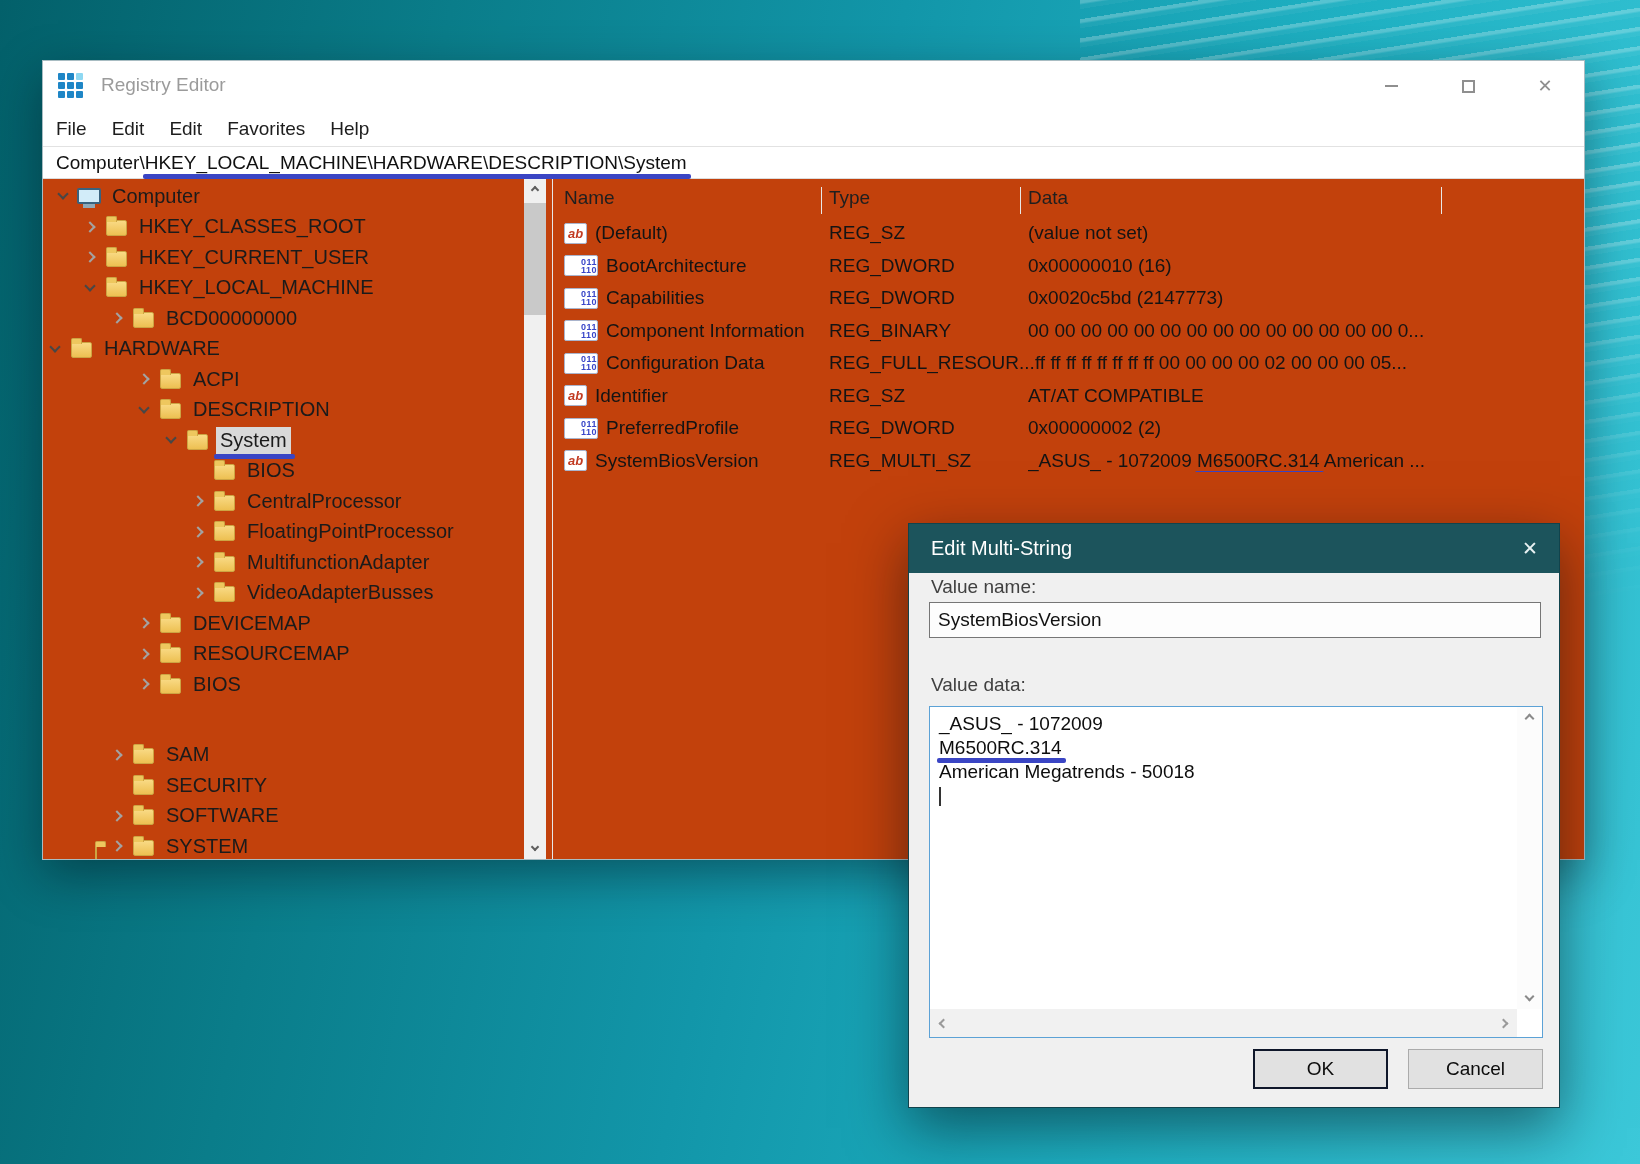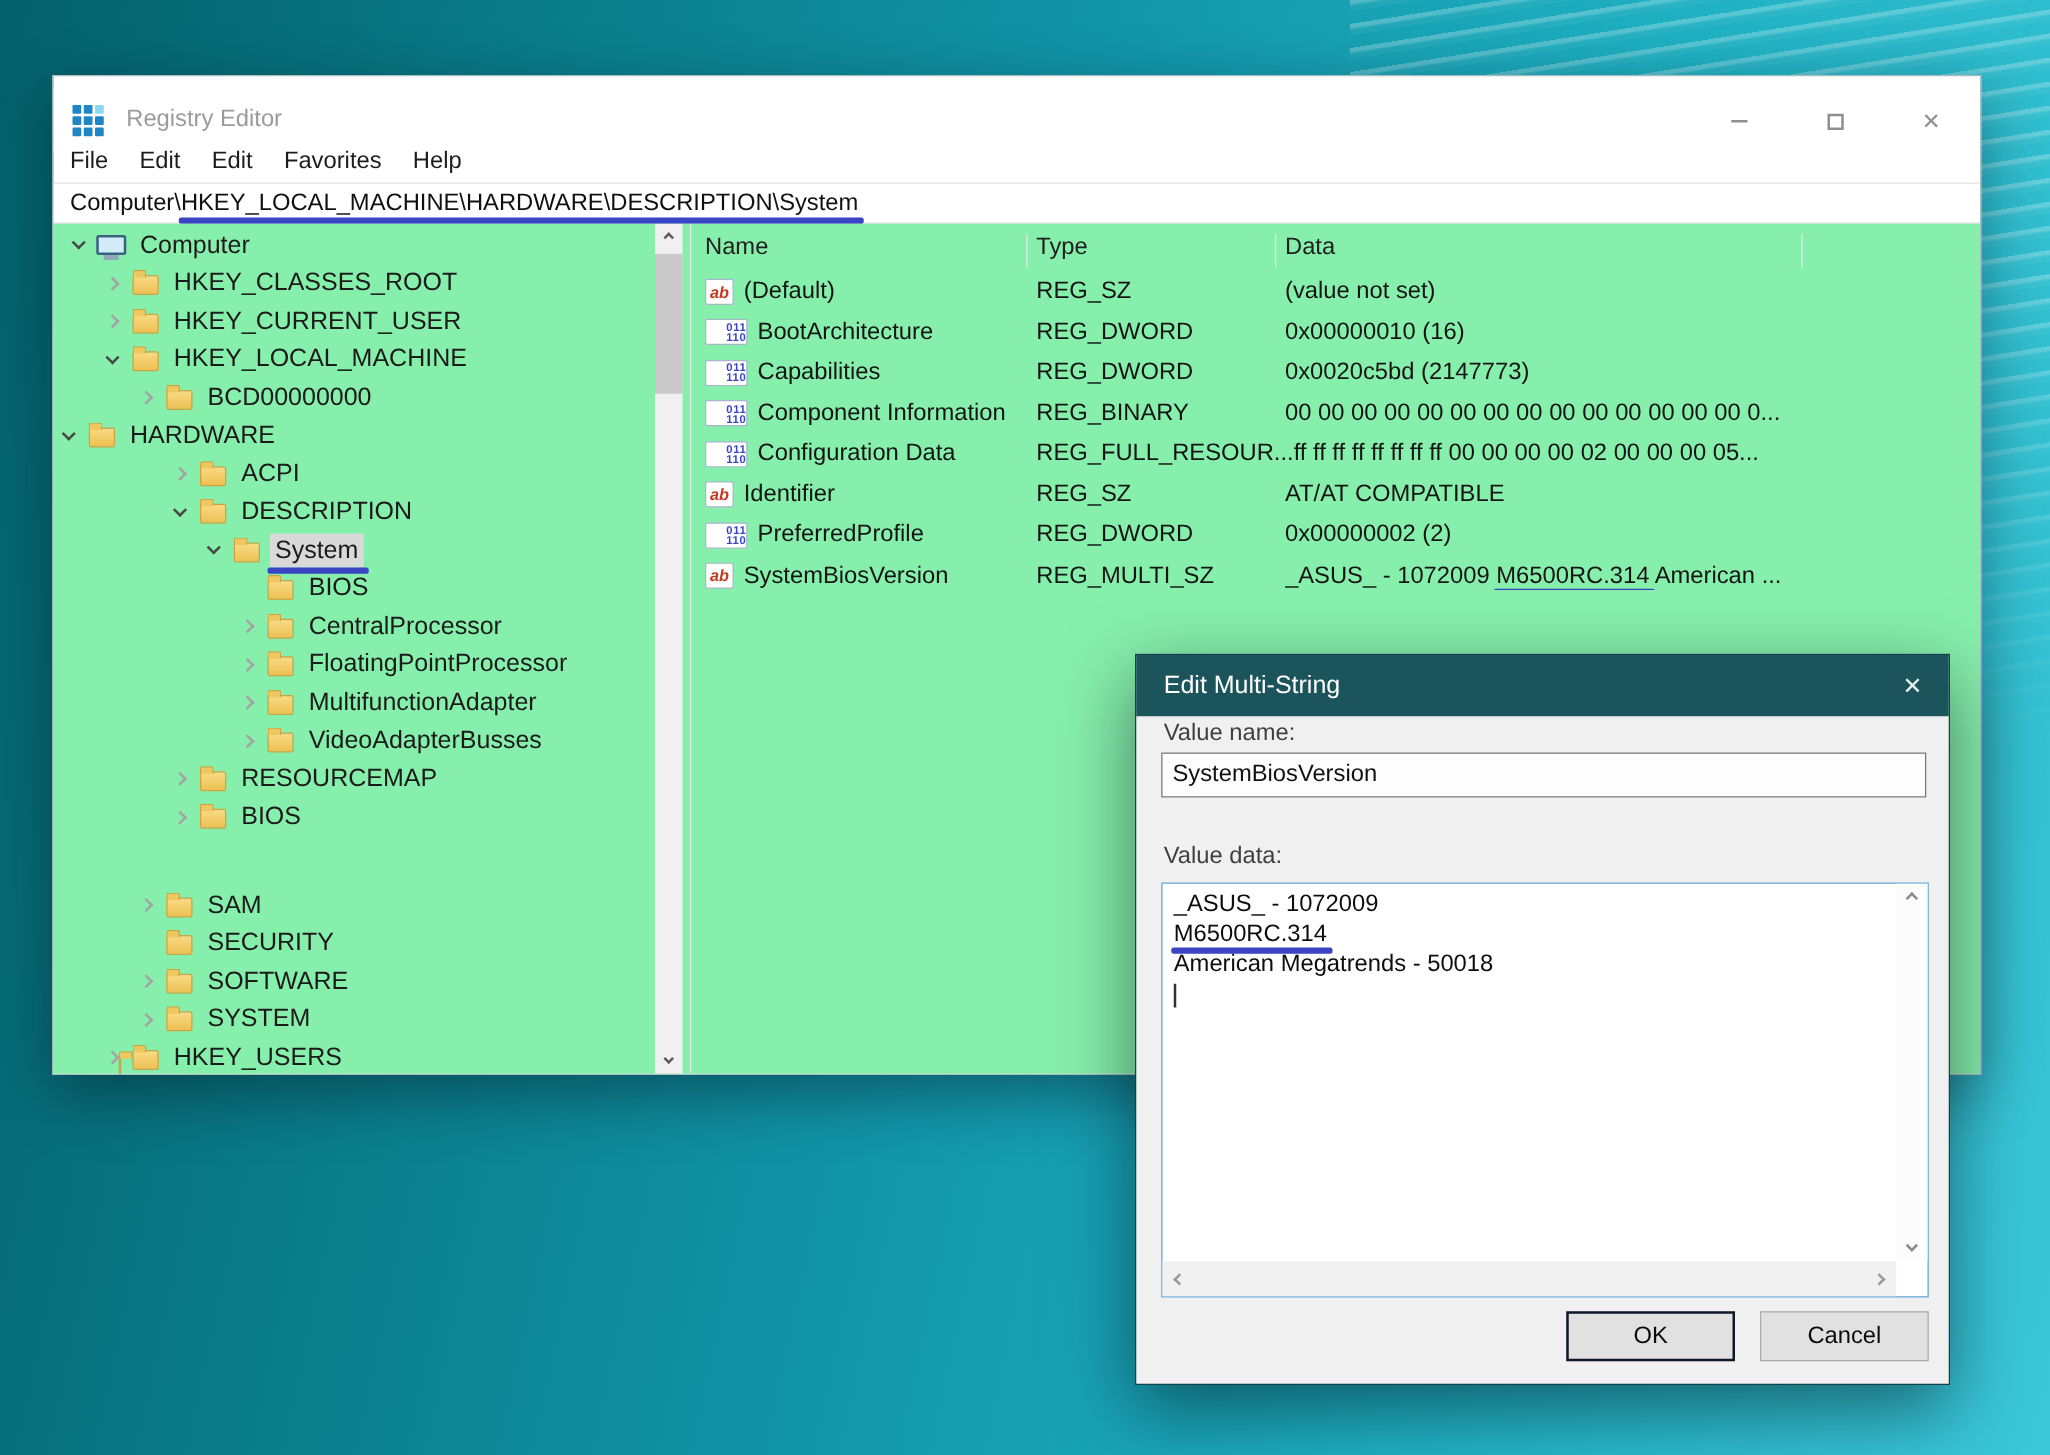--- a/index.html
+++ b/index.html
@@ -16,21 +16,21 @@
     background:linear-gradient(102deg,#03606a 0%,#0a7d8a 24%,#1296a9 48%,#1fb1c3 72%,#3cc8d9 100%);}
   .streaks{position:absolute;right:0;top:0;width:560px;height:640px;
     background:repeating-linear-gradient(171deg, rgba(255,255,255,.42) 0 3px, rgba(255,255,255,.08) 5px 9px, rgba(255,255,255,0) 9px 19px);
     opacity:.6;filter:blur(.6px);
     -webkit-mask-image:linear-gradient(to bottom,#000 35%,transparent 95%);
     mask-image:linear-gradient(to bottom,#000 35%,transparent 95%);}
 
   
   .win{position:absolute;left:42px;top:60px;width:1543px;height:800px;background:#fff;
     border:1px solid #a8bcc2;box-shadow:0 16px 46px rgba(0,12,18,.42);}
-  .titlebar{position:absolute;left:0;top:0;right:0;height:50px;background:#fff;margin-top:11px;}
+  .titlebar{position:absolute;left:0;top:0;right:0;height:50px;background:#fff;}
   .appicon{position:absolute;left:15px;top:12px;width:27px;height:27px;display:grid;
     grid-template-columns:repeat(3,7px);grid-template-rows:repeat(3,7px);gap:2px;}
   .appicon i{background:#1f86c6;border-radius:1px;}
   .appicon i.lite{background:#8ed8f2;}
   .wintitle{position:absolute;left:58px;top:13px;font-size:19px;color:#9b9b9b;}
   .cap{position:absolute;top:0;width:46px;height:50px;display:flex;align-items:center;justify-content:center;color:#8f8f8f;}
   .cap.min{left:1325px}.cap.max{left:1402px}.cap.close{left:1479px}
   .glyph-min{width:13px;height:2px;background:currentColor;}
   .glyph-max{width:13px;height:13px;border:2px solid currentColor;}
   .glyph-x{font-size:18px;line-height:1;}
@@ -42,21 +42,21 @@
   .addressbar{position:absolute;left:0;top:85px;right:0;height:33px;background:#fff;
     border-top:1px solid #e2e2e2;border-bottom:1px solid #dcdcdc;
     display:flex;align-items:center;padding-left:13px;font-size:19px;color:#101010;white-space:pre;}
 
   
   .marker{position:relative;}
   .marker::after{content:"";position:absolute;left:-2px;right:-4px;bottom:-5px;height:5px;
     background:var(--marker);border-radius:2px;}
 
   
-  .main{position:absolute;left:0;top:118px;right:0;bottom:0;background:#86efac;overflow:hidden;}
+  .main{position:absolute;left:0;top:118px;right:0;bottom:0;background:#c2410c;overflow:hidden;}
 
   
   .tree{position:absolute;left:0;top:2px;width:481px;bottom:0;overflow:hidden;font-size:20px;color:#1b1b1b;}
   .tree-row{height:30.5px;display:flex;align-items:center;white-space:nowrap;}
   .chevcell{flex:0 0 24px;display:flex;justify-content:center;align-items:center;}
   .chv{display:inline-block;width:8px;height:8px;border-right:2px solid #a3a3a3;border-bottom:2px solid #a3a3a3;}
   .chv.right{transform:rotate(-45deg);}
   .chv.down{transform:rotate(45deg);border-color:#474747;margin-top:-4px;}
   .ticon{flex:0 0 28px;display:flex;justify-content:center;align-items:center;}
   .i-folder{position:relative;width:21px;height:16px;background:linear-gradient(#f9da85,#edc052);
@@ -289,20 +289,29 @@
           </span>
           <span class="tlabel">VideoAdapterBusses</span>
         </div>
         <div class="tree-row" style="padding-left: 89px;">
           <span class="chevcell">
             <i class="chv right"></i>
           </span>
           <span class="ticon">
             <span class="i-folder"></span>
           </span>
+          <span class="tlabel">DEVICEMAP</span>
+        </div>
+        <div class="tree-row" style="padding-left: 89px;">
+          <span class="chevcell">
+            <i class="chv right"></i>
+          </span>
+          <span class="ticon">
+            <span class="i-folder"></span>
+          </span>
           <span class="tlabel">RESOURCEMAP</span>
         </div>
         <div class="tree-row" style="padding-left: 89px;">
           <span class="chevcell">
             <i class="chv right"></i>
           </span>
           <span class="ticon">
             <span class="i-folder"></span>
           </span>
           <span class="tlabel">BIOS</span>

